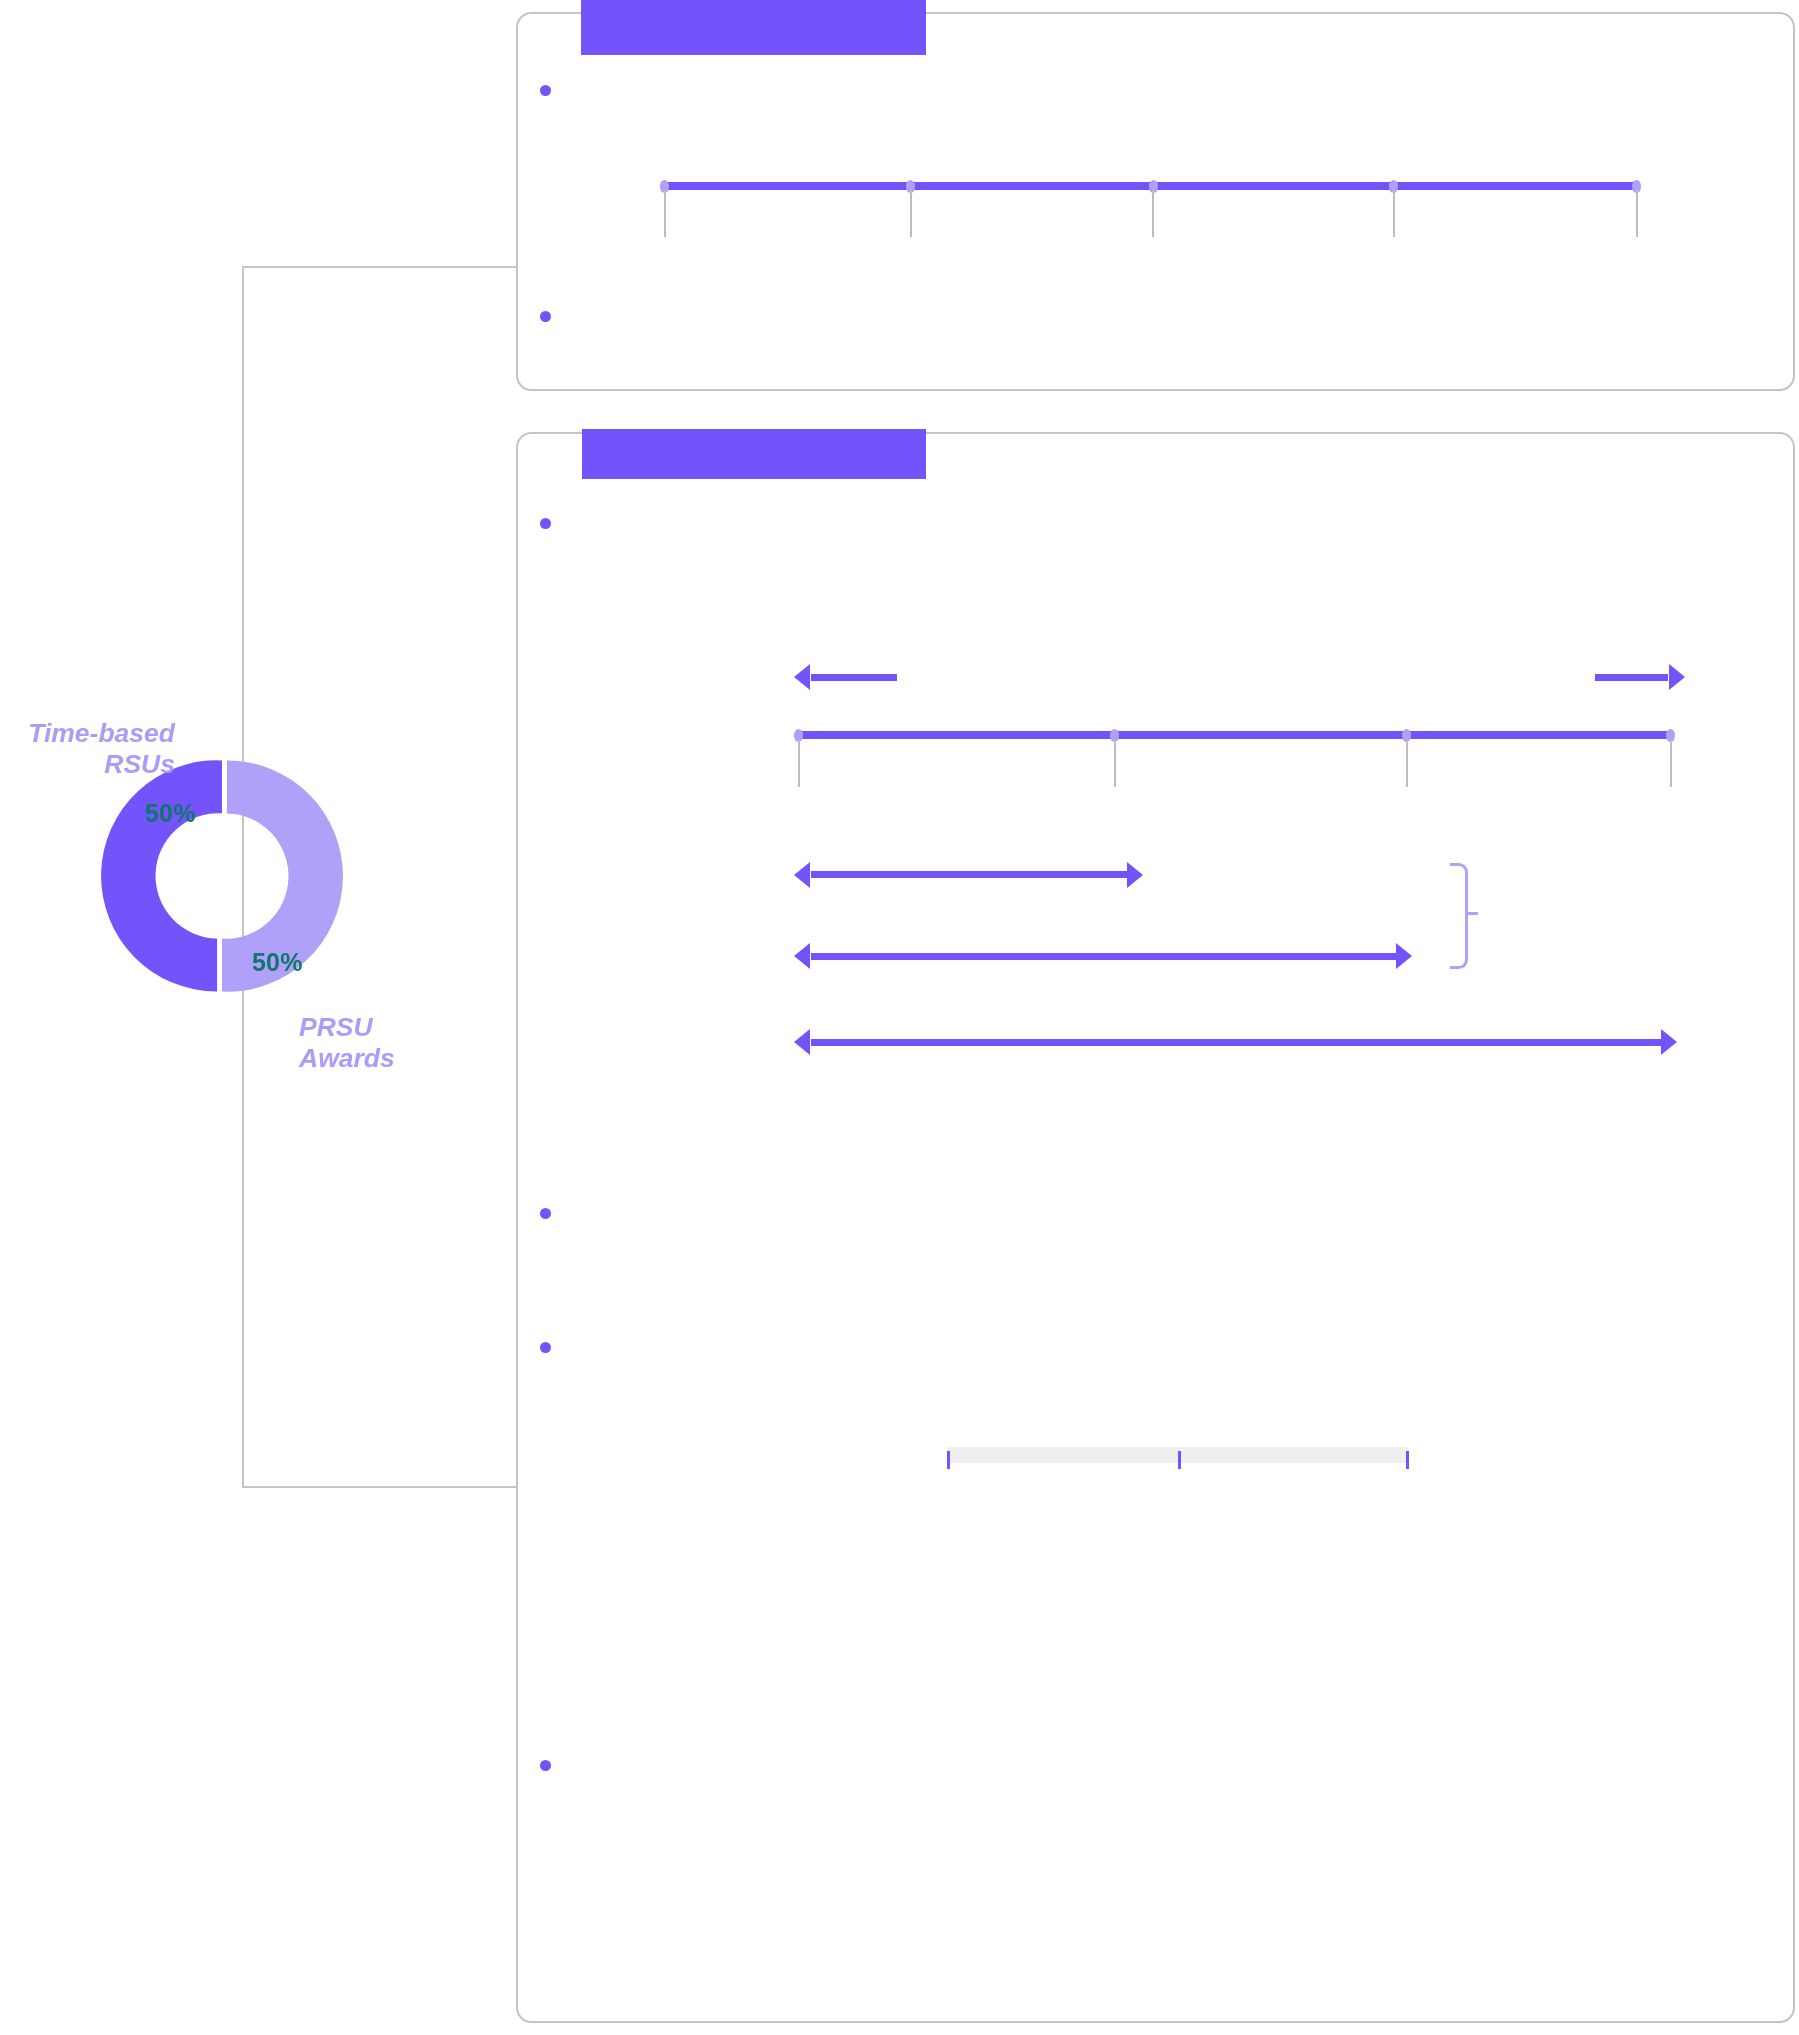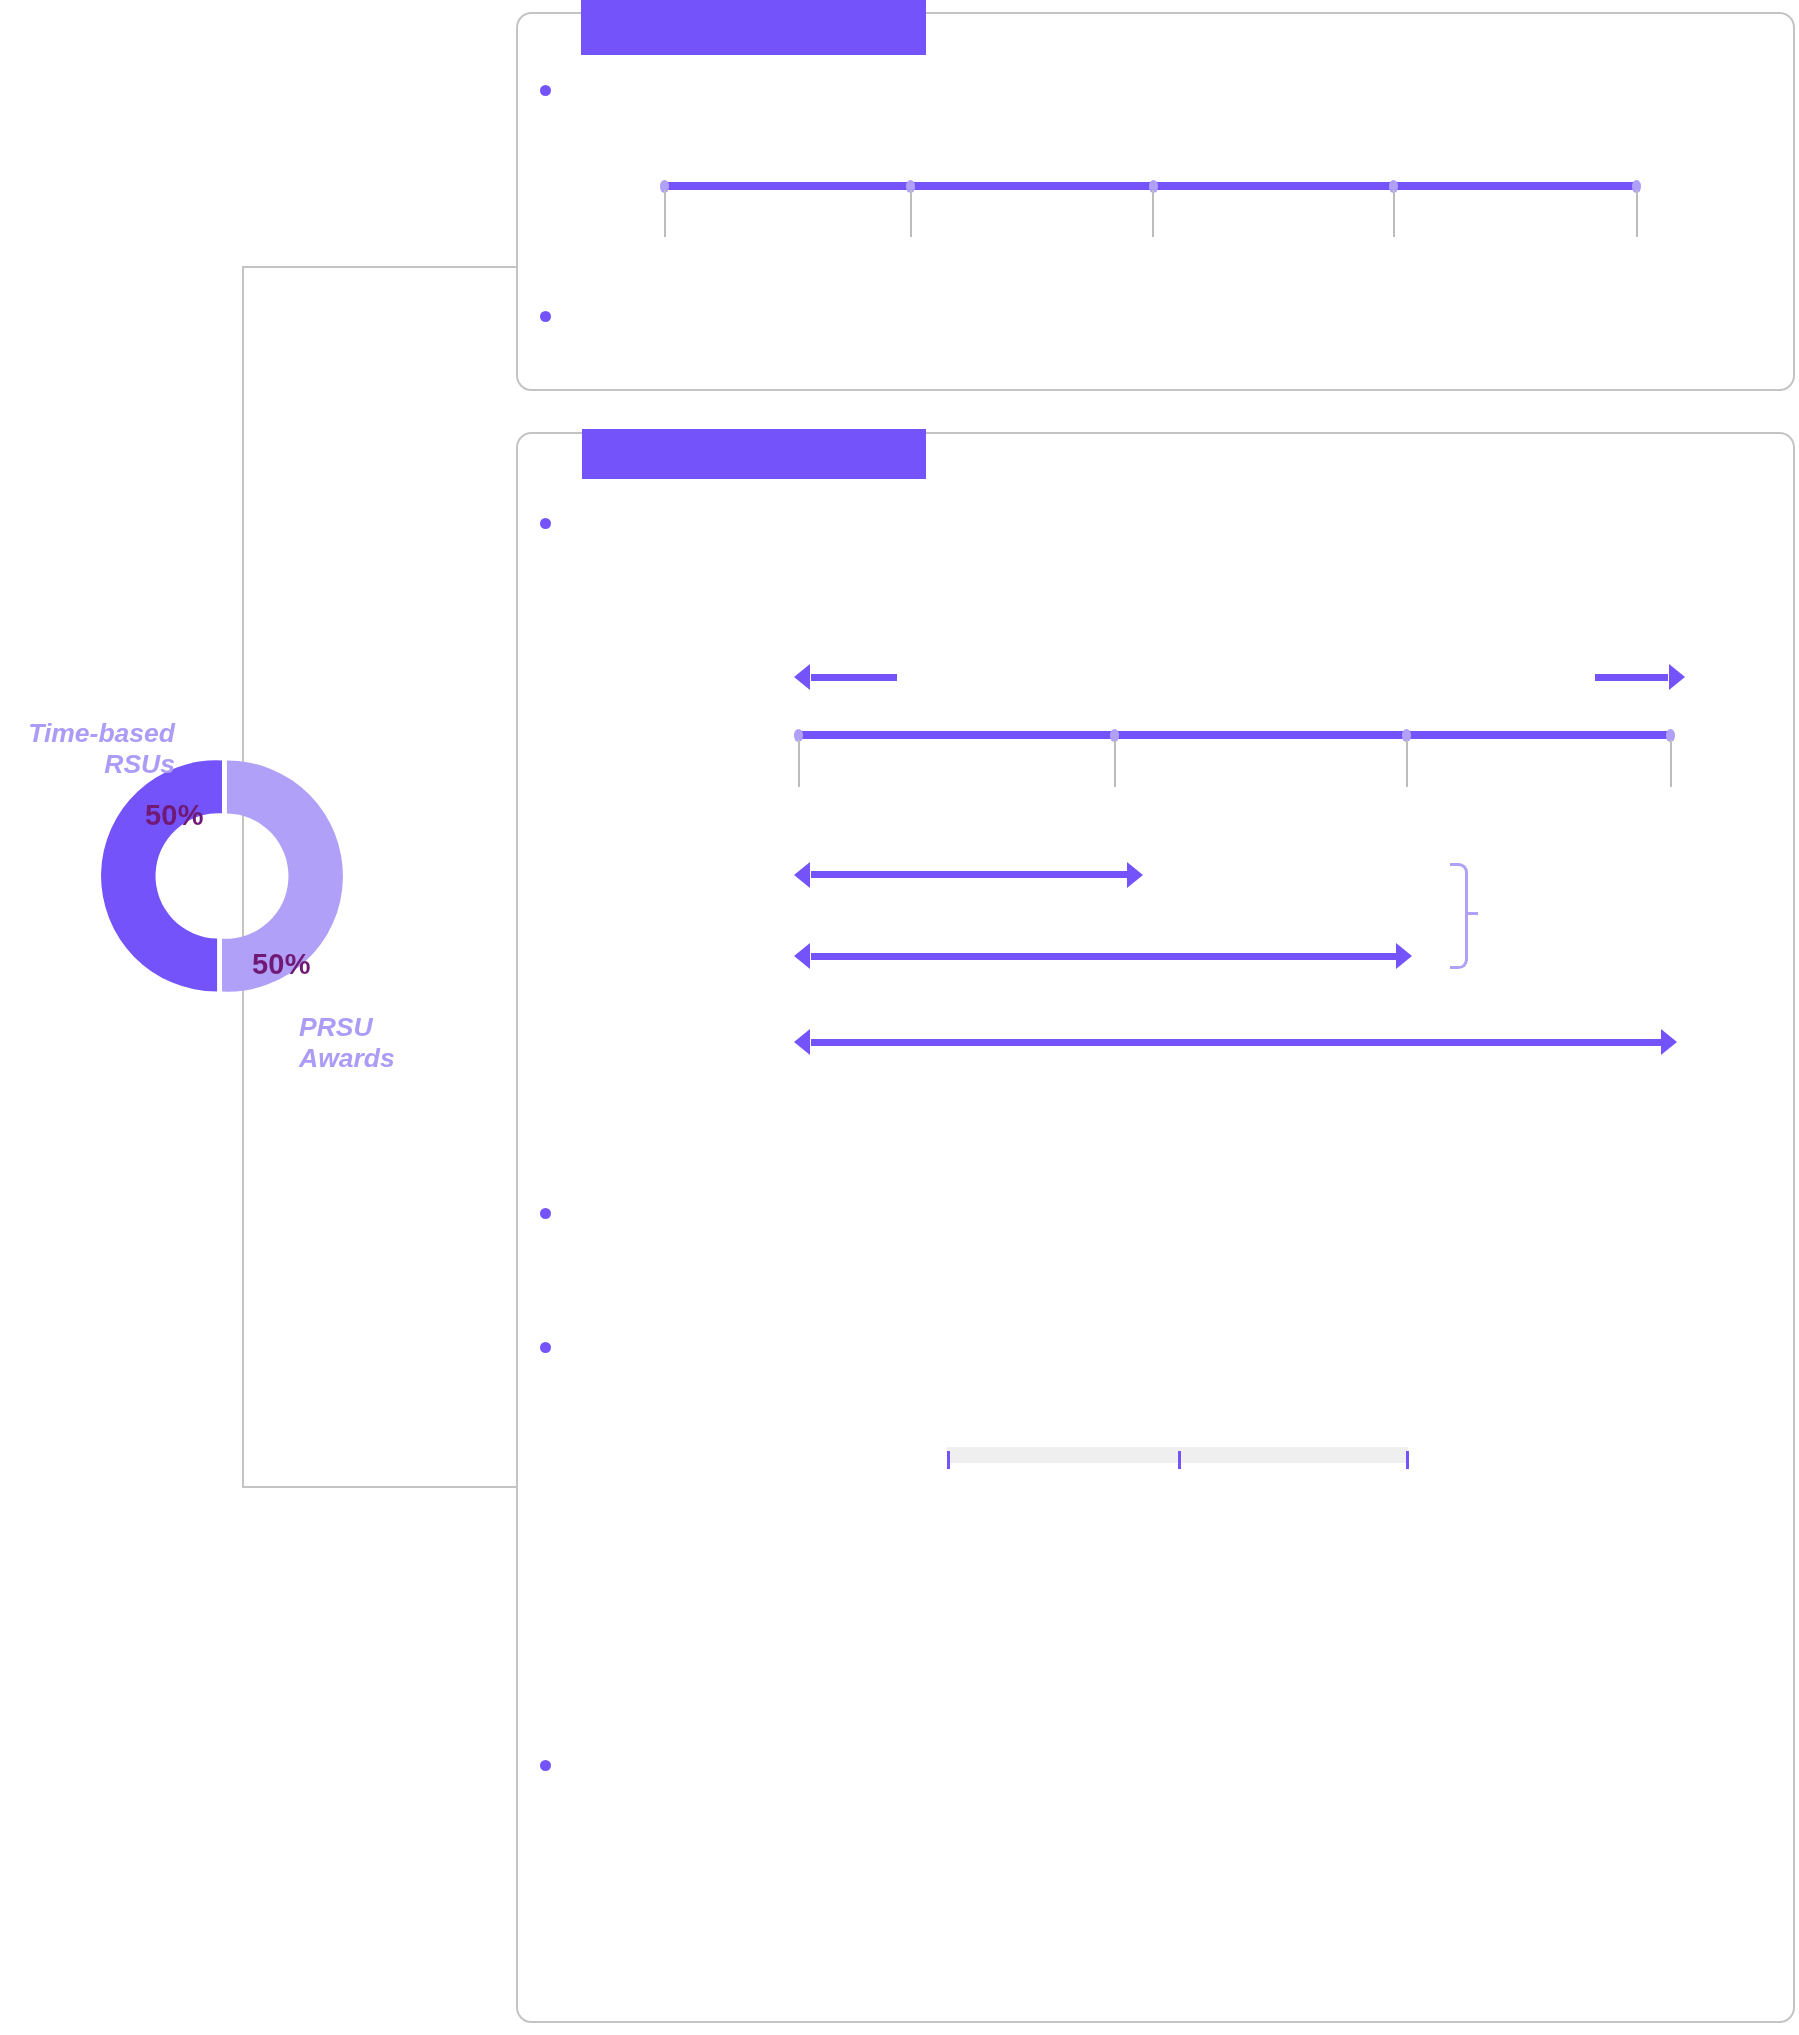--- a/index.html
+++ b/index.html
@@ -68,23 +68,23 @@
     font-size: 26.5px;
     line-height: 1.16;
     color: #ac9bf7;
     white-space: pre-line;
   }
   #label-rsu  { left: 0px;   top: 718px; width: 175px; text-align: right; }
   #label-prsu { left: 299px; top: 1012px; width: 145px; text-align: left; }
 
   .slice-pct {
     position: absolute;
-    font-size: 29px;
+    font-size: 25px;
     font-weight: bold;
-    color: #701a75;
+    color: #0f766e;
     letter-spacing: 0.2px;
     text-align: right;
   }
   #pct-left  { left: 145px; top: 799px; }
   #pct-right { left: 252px; top: 948px; }
 
   
   .bullet {
     position: absolute;
     width: 11px;

